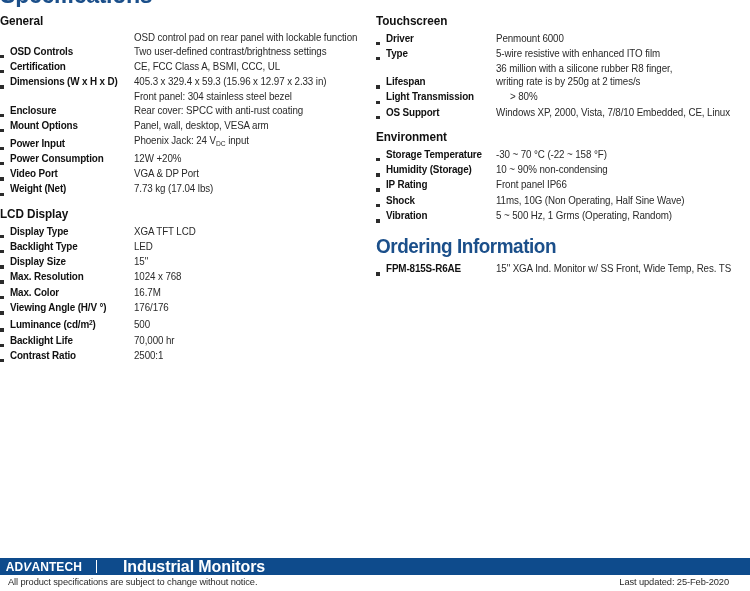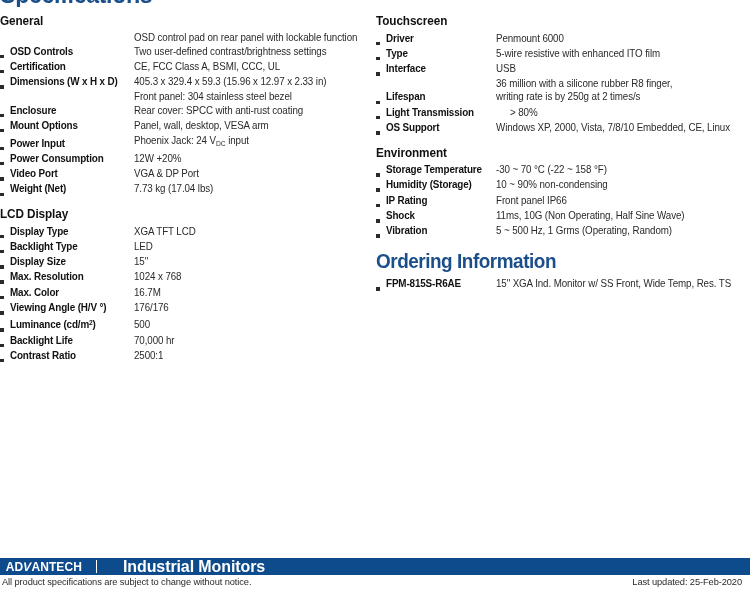--- a/index.html
+++ b/index.html
@@ -162,30 +162,30 @@
     letter-spacing: -0.1px;
     white-space: nowrap;
   }
   .footer-note-row {
     position: relative;
     height: 16px;
     padding-top: 2px;
   }
   .footer-note {
     position: absolute;
-    left: 2px;
+    left: 8px;
     top: 2px;
     font-size: 9.3px;
     color: #2a2a2a;
     letter-spacing: -0.1px;
     white-space: nowrap;
   }
   .footer-updated {
     position: absolute;
-    right: 8px;
+    right: 21px;
     top: 2px;
     font-size: 9.3px;
     color: #2a2a2a;
     letter-spacing: -0.1px;
     white-space: nowrap;
   }
 </style>
 </head>
 <body>
 
@@ -378,29 +378,20 @@
             <span class="line">Penmount 6000</span>
           </div>
         </div>
         <div class="row">
           <div class="bullet">
             <i></i>
           </div>
           <div class="label">Type</div>
           <div class="value">
             <span class="line">5-wire resistive with enhanced ITO film</span>
-          </div>
-        </div>
-        <div class="row">
-          <div class="bullet">
-            <i></i>
-          </div>
-          <div class="label">Interface</div>
-          <div class="value">
-            <span class="line">USB</span>
           </div>
         </div>
         <div class="row">
           <div class="bullet">
             <i></i>
           </div>
           <div class="label">Lifespan</div>
           <div class="value">
             <span class="line">36 million with a silicone rubber R8 finger,</span>
             <span class="line">writing rate is by 250g at 2 times/s</span>

